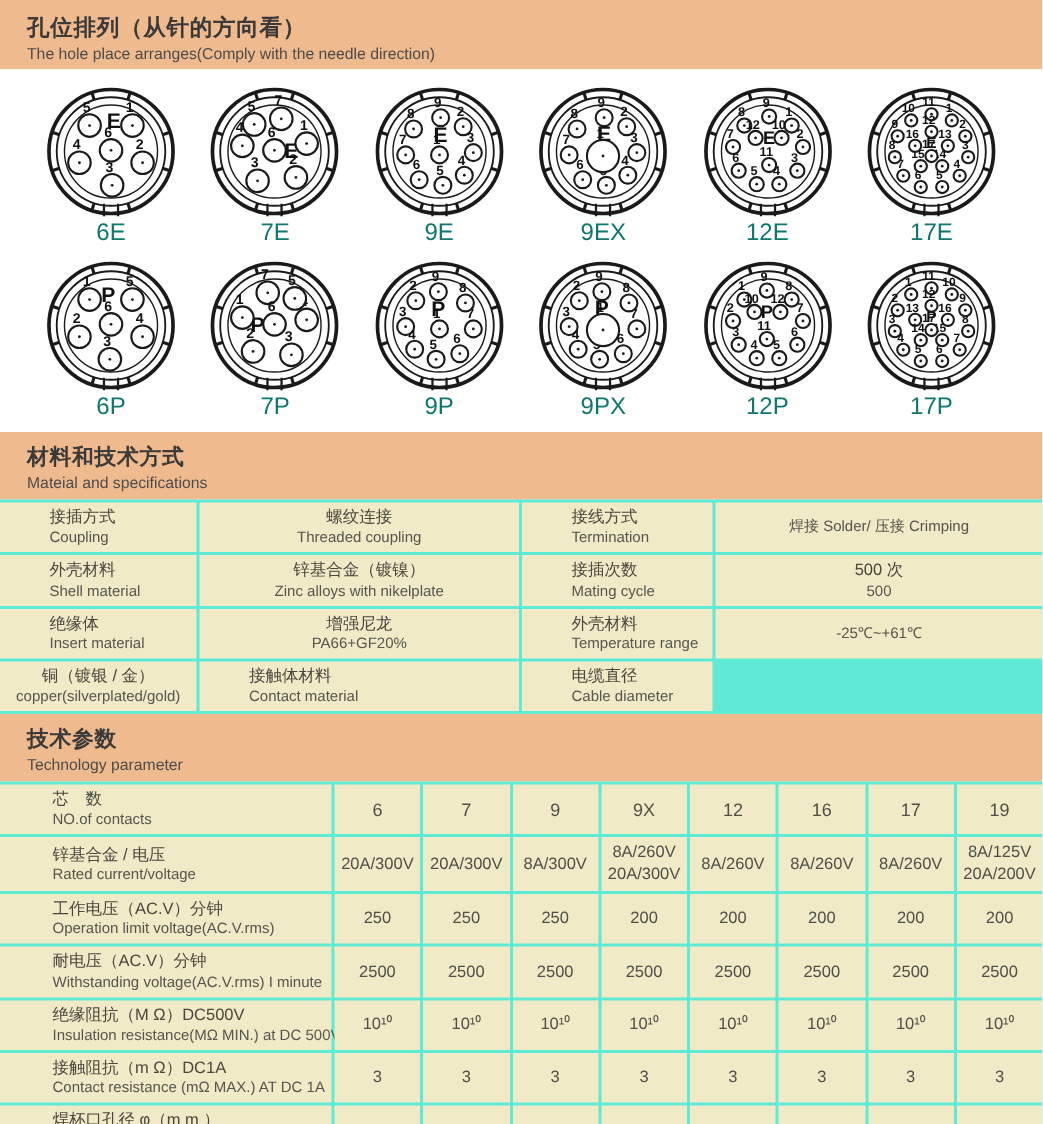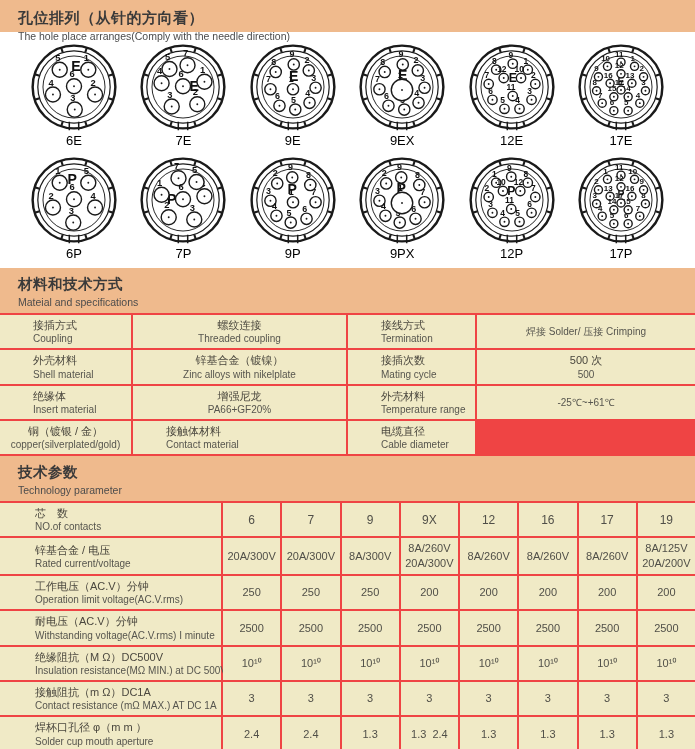--- a/index.html
+++ b/index.html
@@ -1,34 +1,34 @@
 <!DOCTYPE html>
 <html style="--band: #efba8d; --cellbg: #f0eac6;"><head>
 <meta charset="utf-8">
 <style>
   html,body{margin:0;padding:0;background:#fff;}
   body{width:695px;font-family:"Liberation Sans",sans-serif;-webkit-font-smoothing:antialiased;}
   .page{width:695px;background:#fff;}
 
   
   .band{background:var(--band,#efba8d);box-sizing:border-box;padding:7px 0 5px 18px;}
-  .band.first{padding-top:9px;height:32px;}
+  .band.first{padding-top:9px;height:46px;}
   .band-title{font-size:14.5px;font-weight:bold;color:#3a3a3a;letter-spacing:.5px;}
   .band.first .band-title{font-size:15px;}
   .band-sub{font-size:10.5px;color:#4c4c4c;margin-top:2px;}
 
   
   .diagrams{background:#fff;display:flex;flex-wrap:wrap;justify-content:space-between;
             box-sizing:border-box;padding:8px 22px 2px;}
   .conn{width:104px;text-align:center;margin-bottom:2px;}
   .conn svg{display:block;margin:0 auto;}
-  .conn-label{font-size:13px;color:#000000;margin:-1px 0 3px;}
+  .conn-label{font-size:16px;color:#0f766e;margin:-1px 0 3px;}
 
   
-  .grid{display:grid;gap:2px;background:#ef4444;padding:2px 0;}
+  .grid{display:grid;gap:2px;background:#5eead4;padding:2px 0;}
   .mtable{grid-template-columns:131px 213px 127px 1fr;grid-auto-rows:minmax(33px,auto);}
   .ttable{grid-template-columns:221px repeat(8,1fr);grid-auto-rows:minmax(30px,auto);}
   .cell{background:var(--cellbg,#f0eac6);display:flex;flex-direction:column;justify-content:center;
         font-size:10.5px;color:#55524a;line-height:1.3;box-sizing:border-box;padding:3px 2px;}
   .cell.left{align-items:flex-start;padding-left:33px;}
   .ttable .cell.left{padding-left:35px;}
   .cell.center{align-items:center;text-align:center;}
   .cell .zh{font-size:11px;color:#4a473e;white-space:nowrap;}
   .cell .en{font-size:10px;color:#56554e;white-space:nowrap;}
   .cell .val{font-size:11px;color:#504f48;white-space:pre-line;line-height:1.35;}

